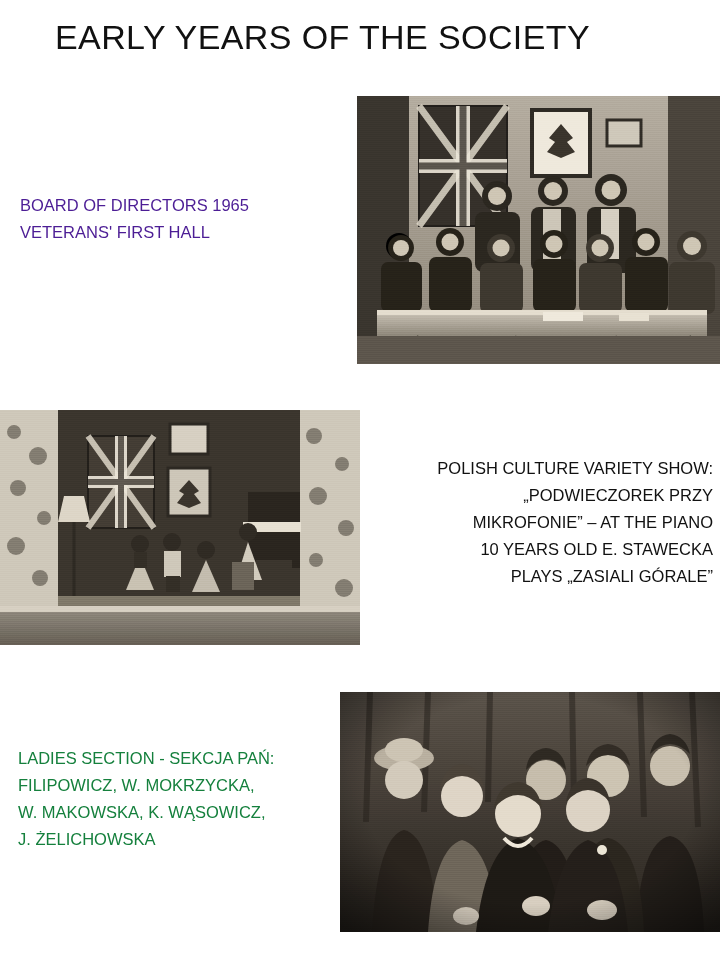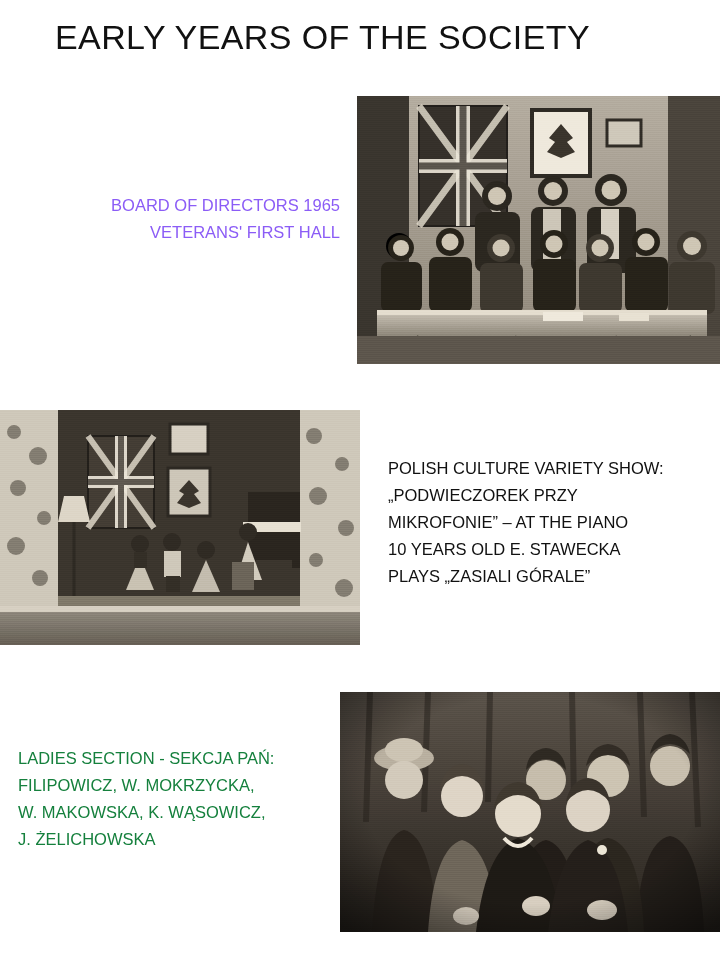--- a/index.html
+++ b/index.html
@@ -30,24 +30,23 @@
     color: #111111;
     white-space: nowrap;
   }
 
   
   .block1-caption {
     position: absolute;
     left: 20px;
     top: 192px;
     width: 320px;
-    text-align: right;
     font-size: 16.5px;
     line-height: 27px;
-    color: #8b5cf6;
+    color: #4c1d95;
   }
   .photo {
     position: absolute;
     background: #7d7a74;
     overflow: hidden;
   }
   #photo-board {
     left: 357px;
     top: 96px;
     width: 363px;
@@ -59,21 +58,21 @@
     left: 0px;
     top: 410px;
     width: 360px;
     height: 235px;
   }
   .block2-caption {
     position: absolute;
     left: 388px;
     top: 455px;
     width: 325px;
-    text-align: left;
+    text-align: right;
     font-size: 16.5px;
     line-height: 27px;
     color: #111111;
   }
 
   
   .block3-caption {
     position: absolute;
     left: 18px;
     top: 745px;

